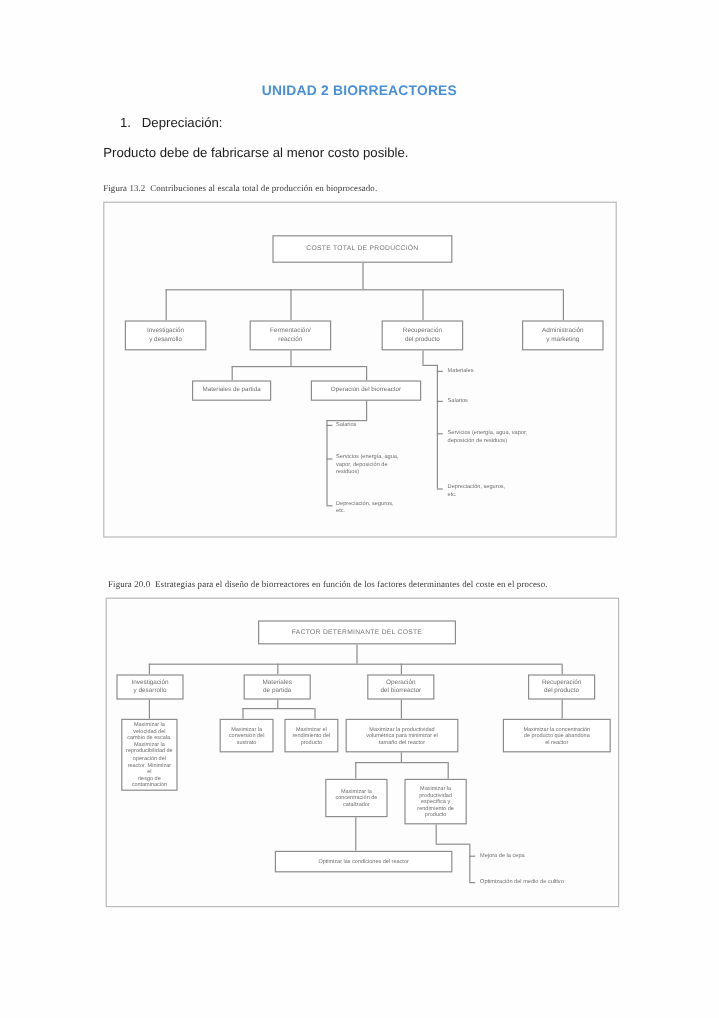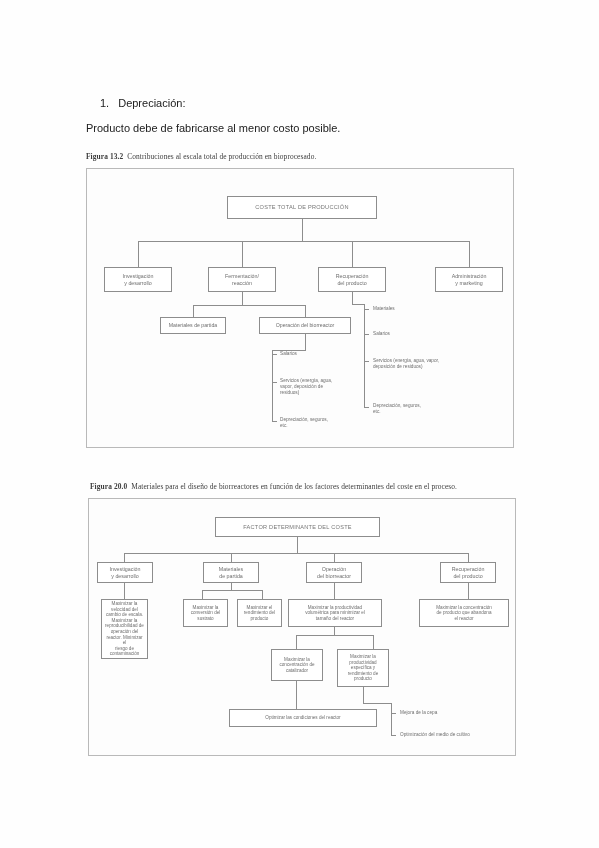--- a/index.html
+++ b/index.html
@@ -50,21 +50,21 @@
   }
 
   
   .fig-caption {
     position: absolute;
     font-family: "Liberation Serif", serif;
     font-size: 7.4px;
     color: #3b3b3b;
     letter-spacing: .1px;
   }
-  .fig-caption .fignum { font-weight: bold; margin-right: 4px; }
+  .fig-caption .fignum { font-weight: normal; margin-right: 4px; }
   #caption-1 { top: 152px; left: 86px; }
   #caption-2 { top: 482px; left: 90px; }
 
   
   .fig-frame {
     position: absolute;
     border: 1px solid #b9b9b9;
     background: #fdfdfd;
     box-sizing: border-box;
   }
@@ -113,20 +113,21 @@
     height: 1px;
     width: 5px;
     background: #8d8d8d;
   }
 </style>
 </head>
 <body>
 
 <div class="page">
 
+  <div class="doc-title">UNIDAD 2 BIORREACTORES</div>
 
   <div class="list-item">
     <span class="num">1.</span><span>Depreciación:</span>
   </div>
 
   <div class="body-line">Producto debe de fabricarse al menor costo posible.</div>
 
   <div class="fig-caption" id="caption-1">
     <span class="fignum">Figura 13.2</span><span>Contribuciones al escala total de producción en bioprocesado.</span>
   </div>
@@ -184,21 +185,21 @@
 
     <div class="leaf" style="left:286px; top:137px;">Materiales</div>
     <div class="leaf" style="left:286px; top:162px;">Salarios</div>
     <div class="leaf" style="left:286px; top:189px;">Servicios (energía, agua, vapor,
 deposición de residuos)</div>
     <div class="leaf" style="left:286px; top:234px;">Depreciación, seguros,
 etc.</div>
   </div>
 
   <div class="fig-caption" id="caption-2">
-    <span class="fignum">Figura 20.0</span><span>Materiales para el diseño de biorreactores en función de los factores determinantes del coste en el proceso.</span>
+    <span class="fignum">Figura 20.0</span><span>Estrategias para el diseño de biorreactores en función de los factores determinantes del coste en el proceso.</span>
   </div>
 
   <div class="fig-frame" id="figure-2">
 
     <div class="node top" style="left:126px; top:18px; width:165px; height:20px;">FACTOR DETERMINANTE DEL COSTE</div>
 
     <div class="vline" style="left:208px; top:38px; height:16px;"></div>
     <div class="hline" style="left:35px; top:54px; width:344px;"></div>
     <div class="vline" style="left:35px; top:54px; height:9px;"></div>
     <div class="vline" style="left:142px; top:54px; height:9px;"></div>

